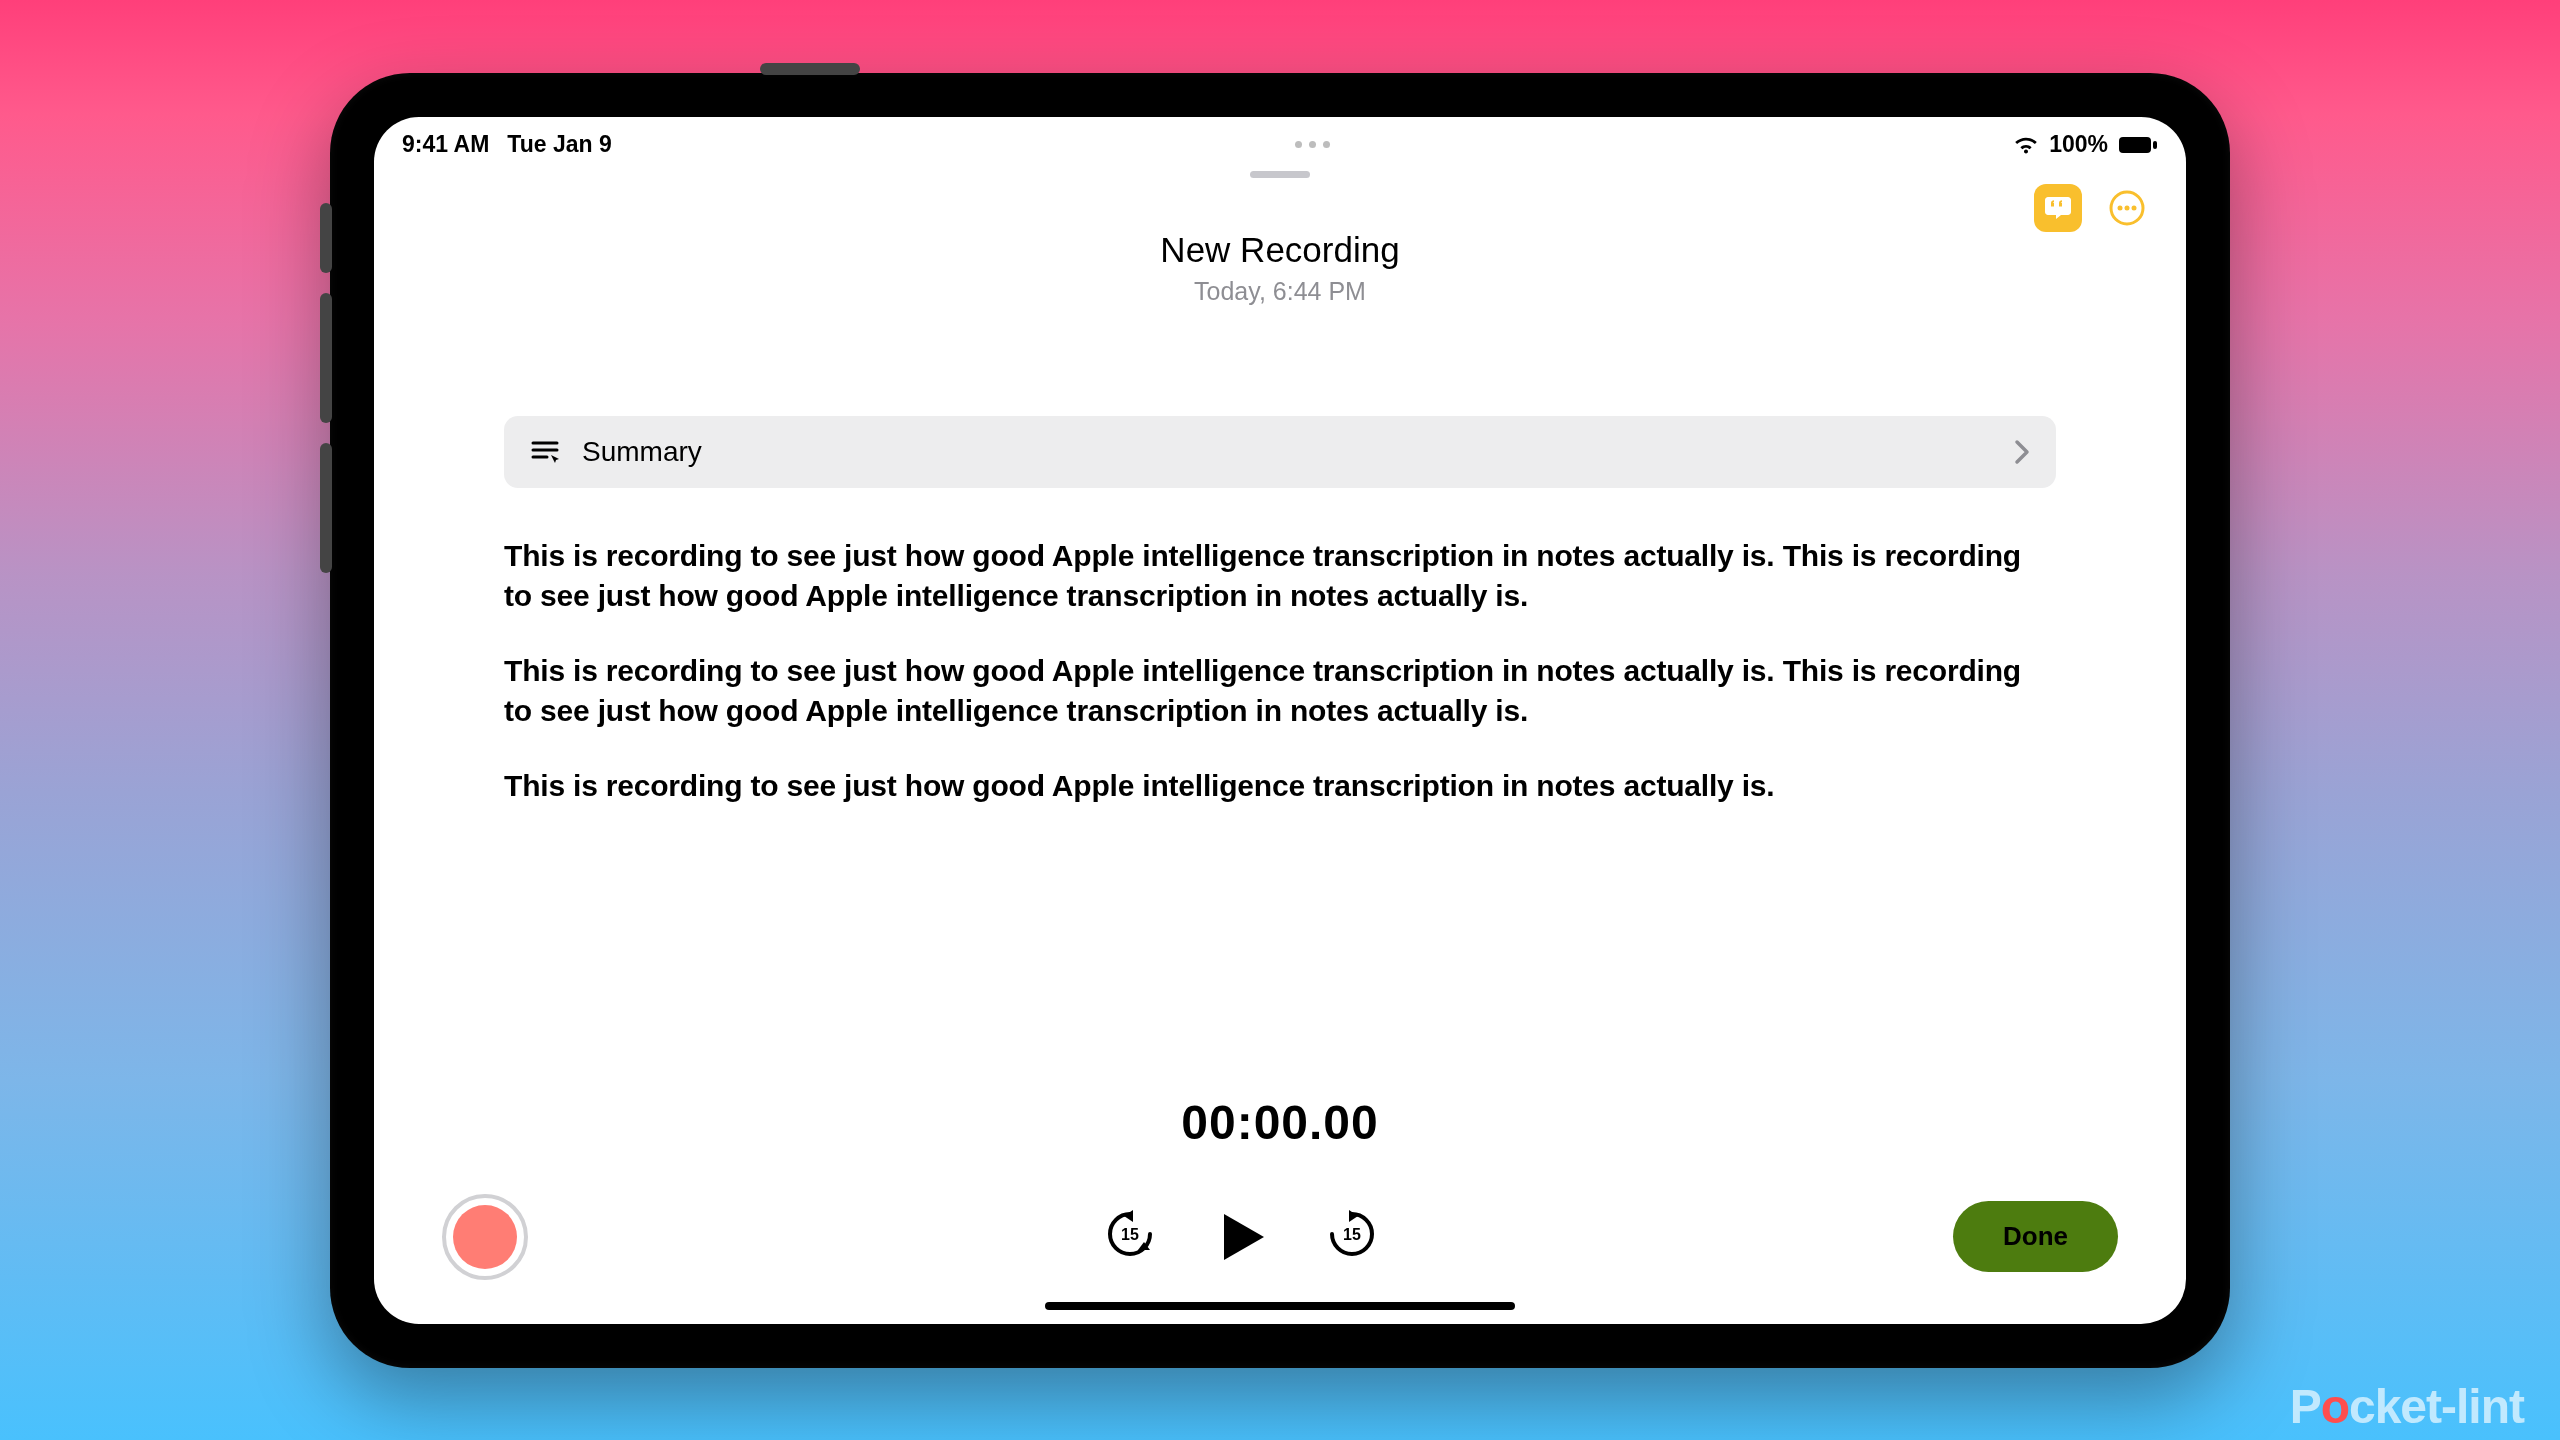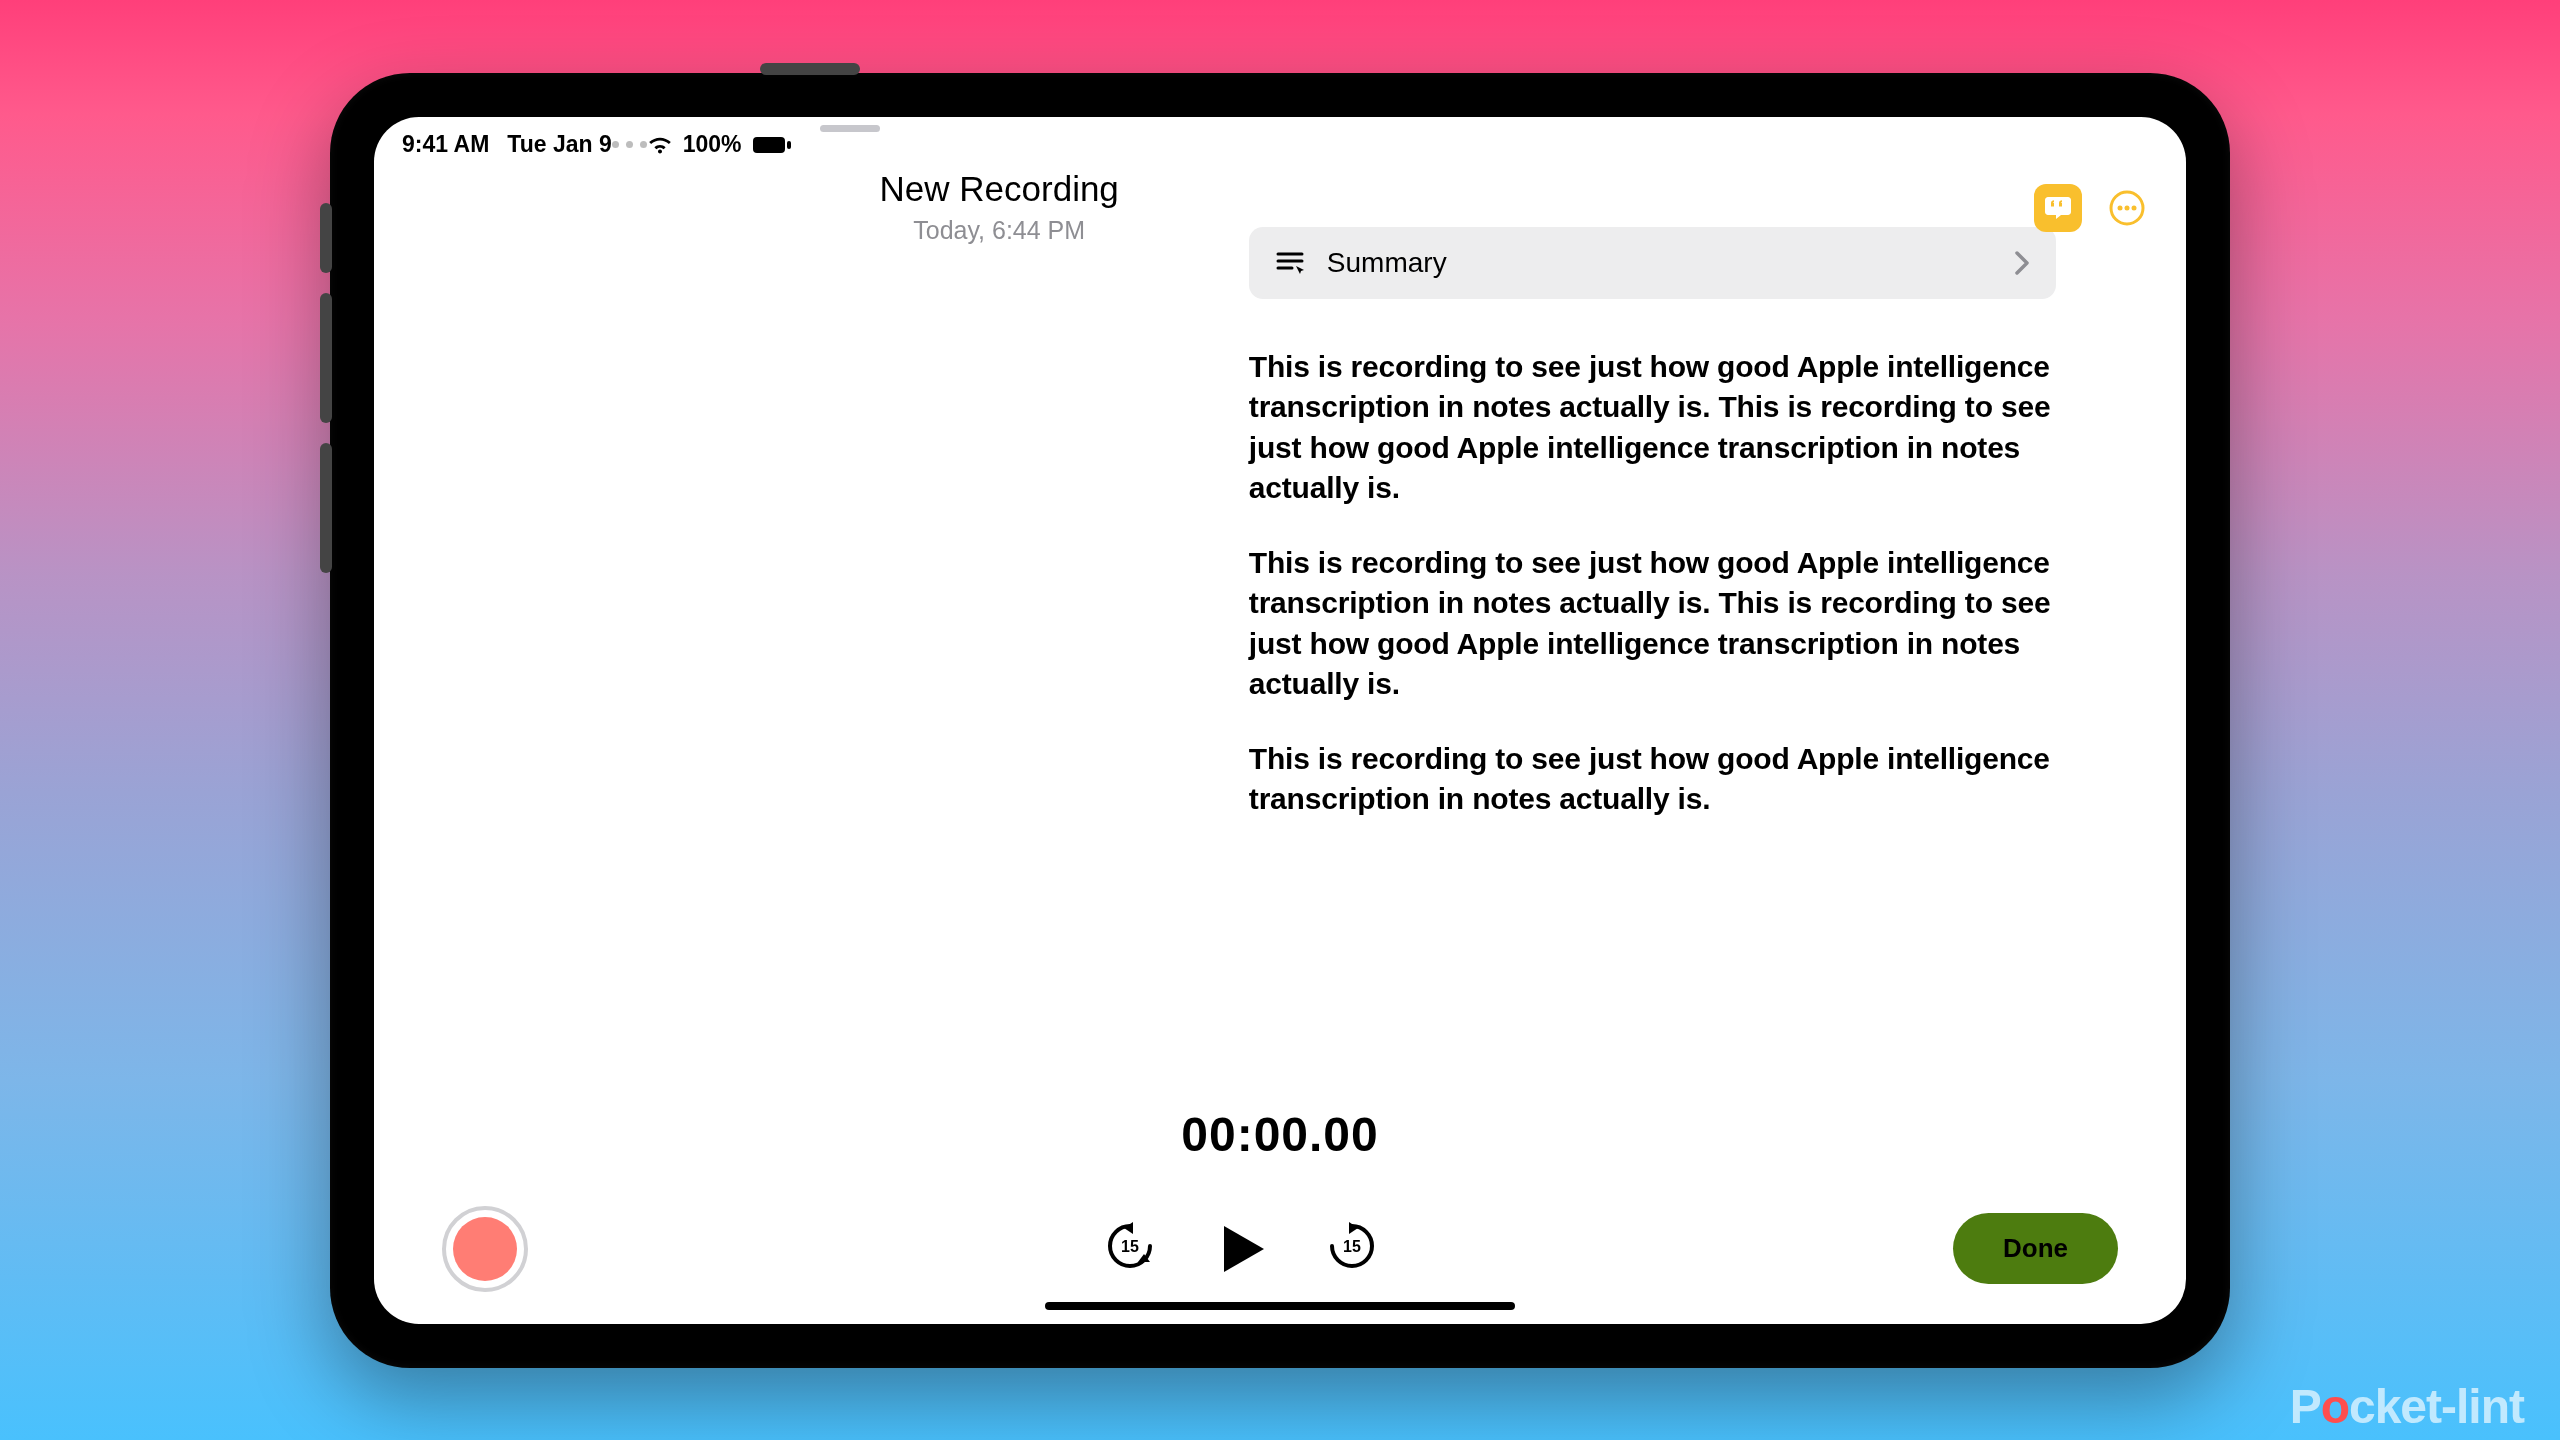--- a/index.html
+++ b/index.html
@@ -32,21 +32,21 @@
 .side-btn { position:absolute; background:#444; border-radius:6px; }
 .side-btn.a { left:-10px; top:130px; width:12px; height:70px; }
 .side-btn.b { left:-10px; top:220px; width:12px; height:130px; }
 .side-btn.c { left:-10px; top:370px; width:12px; height:130px; }
 .screen {
   width: 100%; height: 100%;
   background: #fff;
   border-radius: 45px;
   overflow: hidden;
   position: relative;
-  display:flex; flex-direction:row;
+  display:flex; flex-direction:column;
 }
 .status {
   display:flex; align-items:center; justify-content:space-between;
   padding: 10px 28px 0 28px;
   height: 46px;
   font-size: 23px; font-weight:600; color:#000;
 }
 .status-left { display:flex; gap:18px; align-items:center; }
 .status-right { display:flex; gap:10px; align-items:center; }
 .status-center { display:flex; gap:7px; }
@@ -60,21 +60,21 @@
 .subtitle { font-size:25px; color:#8e8e93; margin-top:7px; }
 .content { flex:1; padding: 0 130px; margin-top:110px; overflow:hidden; }
 .summary-row {
   background:#ededee; border-radius:14px;
   display:flex; align-items:center; justify-content:space-between;
   padding: 20px 26px; cursor:pointer;
 }
 .summary-left { display:flex; gap:22px; align-items:center; font-size:28px; color:#000; }
 .transcript { margin-top:48px; font-size:30px; line-height:1.35; color:#000; font-weight:550; letter-spacing:-0.2px; }
 .transcript p { margin-bottom:34px; }
-.player { position:absolute; bottom:32px; left:0; right:0; padding:0 68px; }
+.player { position:absolute; bottom:44px; left:0; right:0; padding:0 68px; }
 .timer { text-align:center; font-size:48px; font-weight:700; letter-spacing:1px; margin-bottom:44px; font-variant-numeric:tabular-nums; }
 .controls-row { display:flex; align-items:center; justify-content:space-between; }
 .controls-center { display:flex; align-items:flex-start; gap:56px; margin:0 auto; }
 .record-outer {
   width:86px; height:86px; border:4px solid #d1d1d4; border-radius:50%;
   display:flex; align-items:center; justify-content:center; cursor:pointer;
 }
 .record-inner { width:64px; height:64px; border-radius:50%; background:#ff7d74; }
 .done-btn {
   background:#4d7c0f; border-radius:40px; padding:20px 50px;

